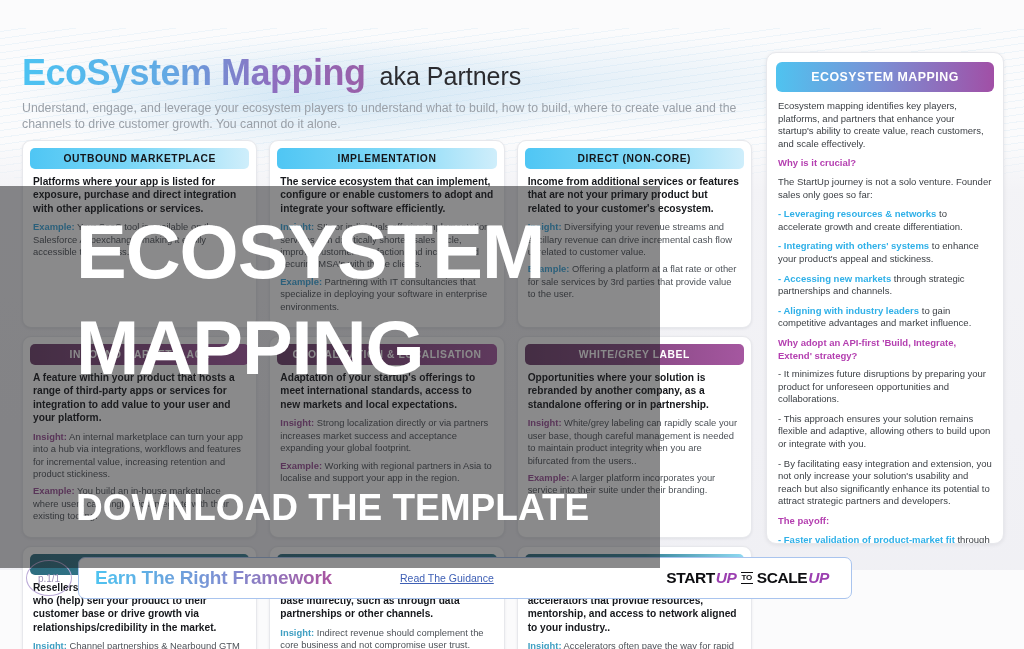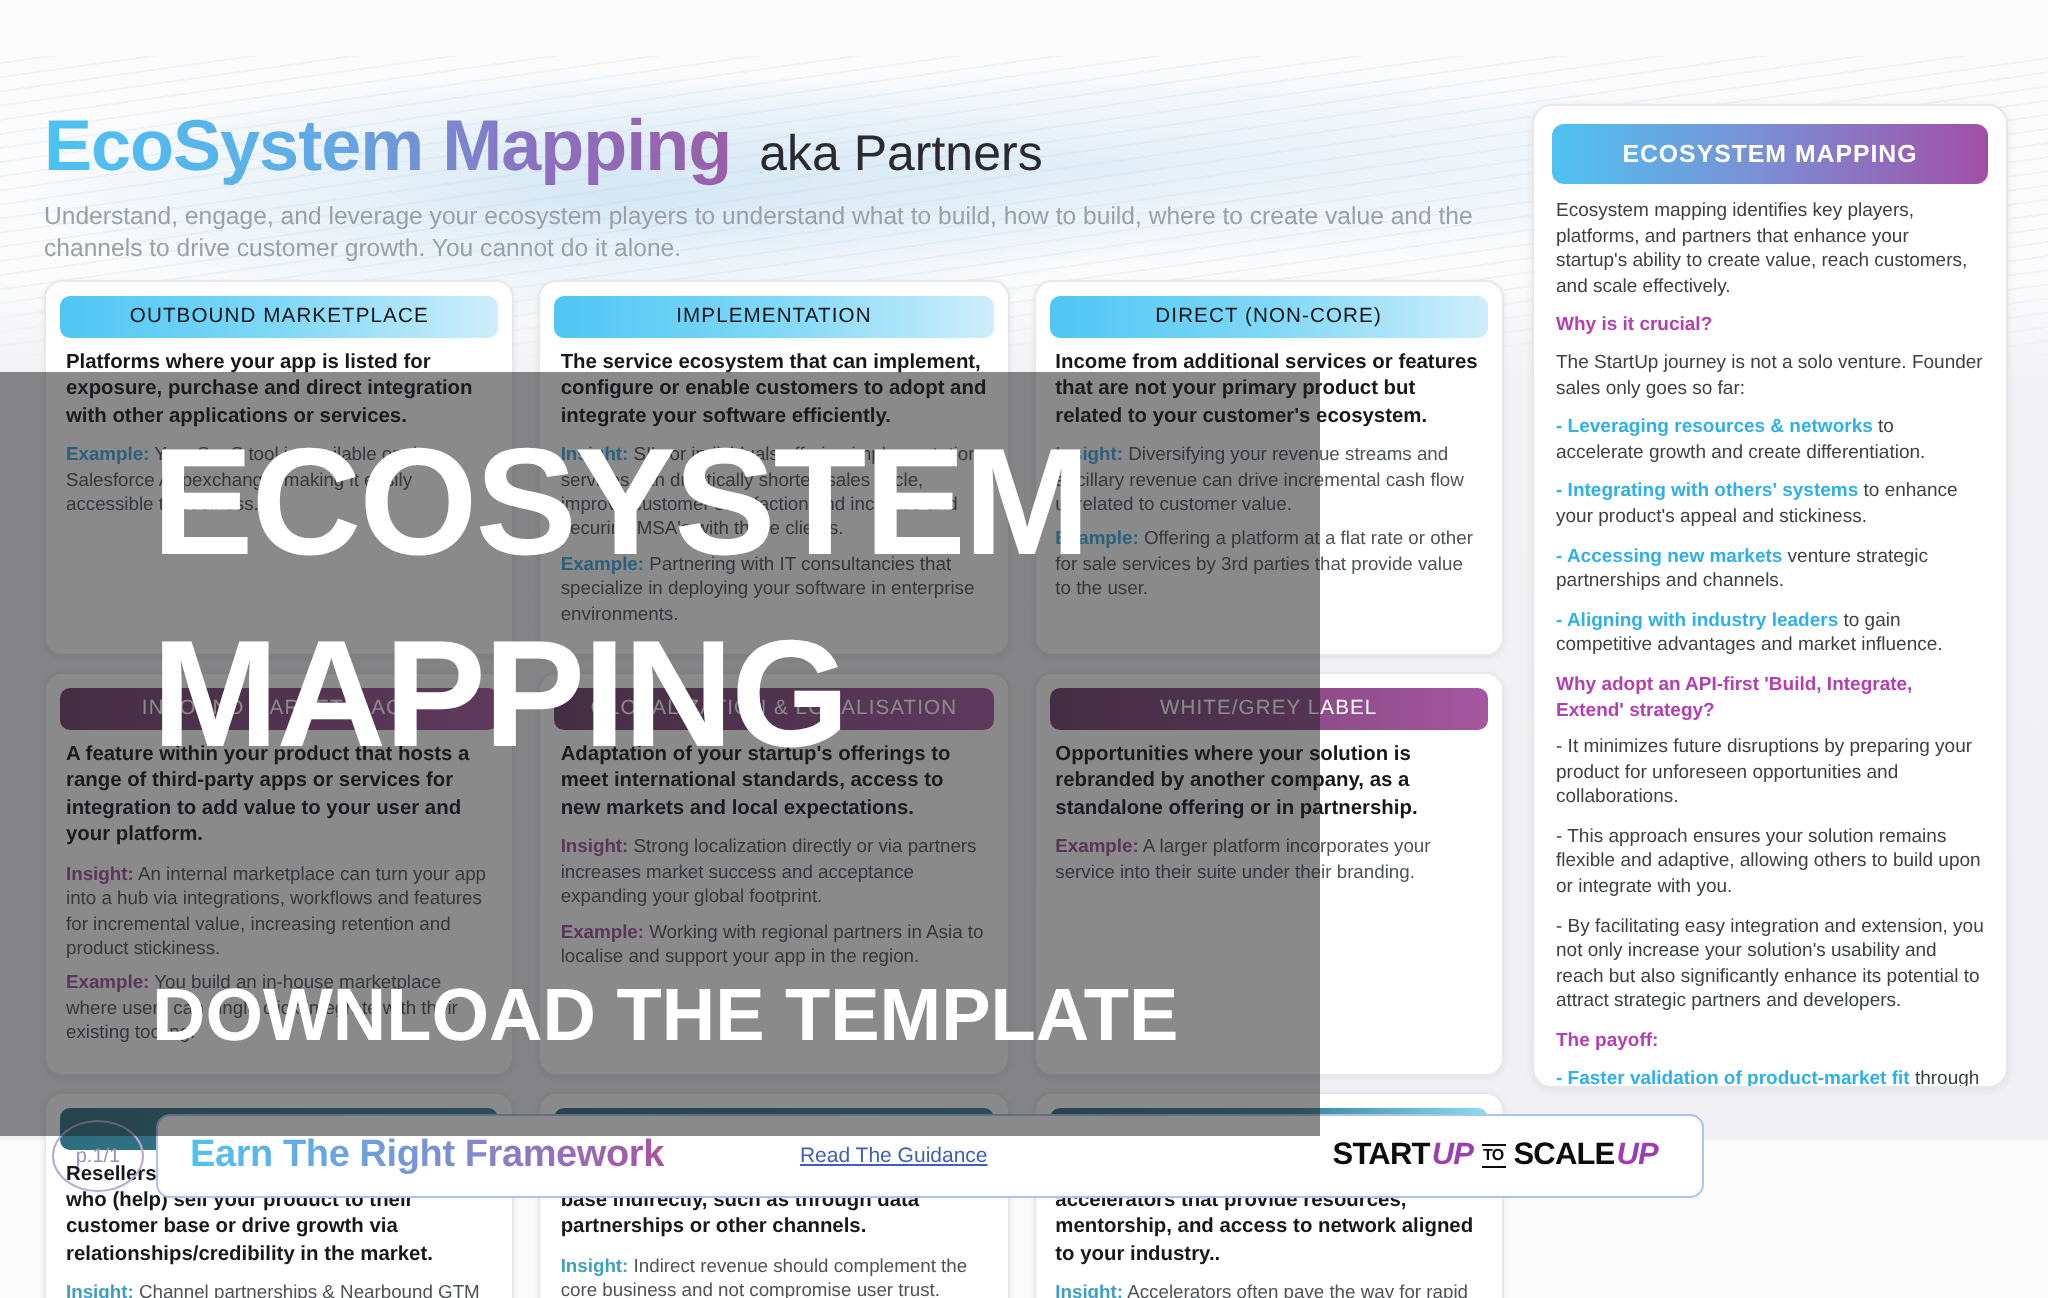--- a/index.html
+++ b/index.html
@@ -57,21 +57,21 @@
     background: #ffffff;
     border-radius: 9px;
     border: 1px solid #e7e8ec;
     box-shadow: 0 1px 3px rgba(20,24,40,0.07);
     padding: 7px 7px 9px 7px;
     min-height: 132px;
   }
   .card-head {
     border-radius: 5px;
     text-align: center;
-    font-size: 10.3px; font-weight: 400; letter-spacing: 0.55px;
+    font-size: 10.3px; font-weight: 700; letter-spacing: 0.55px;
     padding: 5px 4px 5px 4px;
     margin-bottom: 6px;
   }
   .head-blue { background: linear-gradient(90deg,#4fc6f4 0%, #7fd8f7 50%, #cfeefb 100%); color: #14161a; }
   .head-purple { background: linear-gradient(90deg,#6e3f6b 0%, #8a4a86 55%, #a557a0 100%); color: #ffffff; }
   .head-teal { background: linear-gradient(90deg,#2d6d80 0%, #368499 55%, #8fd9f2 100%); color: #12161a; }
   .head-teal-dark { background: linear-gradient(90deg,#2d6d80 0%, #357f93 100%); color: #12161a; }
 
   .card-lead {
     font-size: 10.2px; line-height: 13.4px; font-weight: 700; color: #16181c;
@@ -194,20 +194,21 @@
       </div>
       <div class="card">
         <div class="card-head head-purple">GLOBALIZATION &amp; LOCALISATION</div>
         <div class="card-lead">Adaptation of your startup's offerings to meet international standards, access to new markets  and local expectations.</div>
         <div class="card-note"><span class="lbl lbl-purple">Insight:</span><span> Strong localization directly or via partners increases market success and acceptance expanding your global footprint.</span></div>
         <div class="card-note"><span class="lbl lbl-purple">Example:</span><span> Working with regional partners in Asia to localise and support your app in the region.</span></div>
       </div>
       <div class="card">
         <div class="card-head head-purple">WHITE/GREY LABEL</div>
         <div class="card-lead">Opportunities where your solution is rebranded by another company, as a standalone offering or in partnership.</div>
+        <div class="card-note"><span class="lbl lbl-purple">Insight:</span><span> White/grey labeling can rapidly scale your user base, though careful management is needed to maintain product integrity when you are bifurcated from the users..</span></div>
         <div class="card-note"><span class="lbl lbl-purple">Example:</span><span> A larger platform incorporates your service into their suite under their branding.</span></div>
       </div>
       <div class="card">
         <div class="card-head head-teal-dark">CHANNEL</div>
         <div class="card-lead">Resellers, affiliates, distributors &amp; partners who (help) sell your product to their customer base or drive growth via relationships/credibility in the market.</div>
         <div class="card-note"><span class="lbl lbl-teal">Insight:</span><span> Channel partnerships &amp; Nearbound GTM strategies extend market reach and accelerate customer acquisition without a proportional increase in sales &amp; marketing resources.</span></div>
       </div>
       <div class="card">
         <div class="card-head head-teal-dark">INDIRECT</div>
         <div class="card-lead">Monetizing aspects of your product or user base indirectly, such as through data partnerships or other channels.</div>
@@ -221,21 +222,21 @@
     </div>
 
   <div id="sidebar">
     <div id="sidebar-head">ECOSYSTEM MAPPING</div>
     <div class="sb-p">Ecosystem mapping identifies key players, platforms, and partners that enhance your startup's ability to create value, reach customers, and scale effectively.</div>
     <div class="sb-h">Why is it crucial?</div>
     <div class="sb-p">The StartUp journey is not a solo venture. Founder sales only goes so far:</div>
     <div id="sb-bullets1">
         <div class="sb-p"><span class="sb-b">- Leveraging resources &amp; networks</span><span> to accelerate growth and create differentiation.</span></div>
         <div class="sb-p"><span class="sb-b">- Integrating with others' systems</span><span> to enhance your product's appeal and stickiness.</span></div>
-        <div class="sb-p"><span class="sb-b">- Accessing new markets</span><span> venture strategic partnerships and channels.</span></div>
+        <div class="sb-p"><span class="sb-b">- Accessing new markets</span><span> through strategic partnerships and channels.</span></div>
         <div class="sb-p"><span class="sb-b">- Aligning with industry leaders</span><span> to gain competitive advantages and market influence.</span></div>
       </div>
     <div class="sb-h">Why adopt an API-first 'Build, Integrate, Extend' strategy?</div>
     <div id="sb-points">
         <div class="sb-p">- It minimizes future disruptions by preparing your product for unforeseen opportunities and collaborations.</div>
         <div class="sb-p">- This approach ensures your solution remains flexible and adaptive, allowing others to build upon or integrate with you.</div>
         <div class="sb-p">- By facilitating easy integration and extension, you not only increase your solution's usability and reach but also significantly enhance its potential to attract strategic partners and developers.</div>
       </div>
     <div class="sb-h">The payoff:</div>
     <div id="sb-bullets2">

